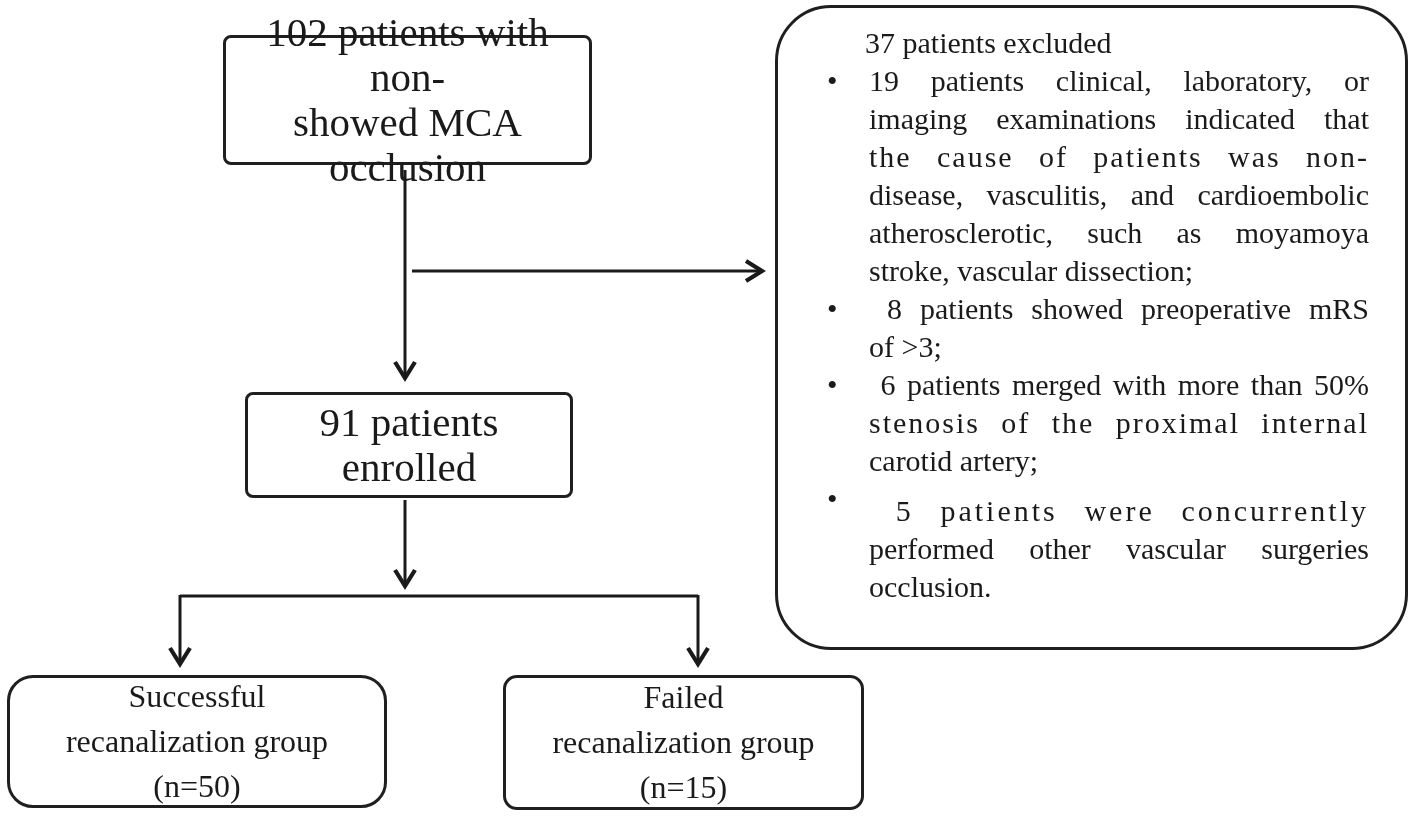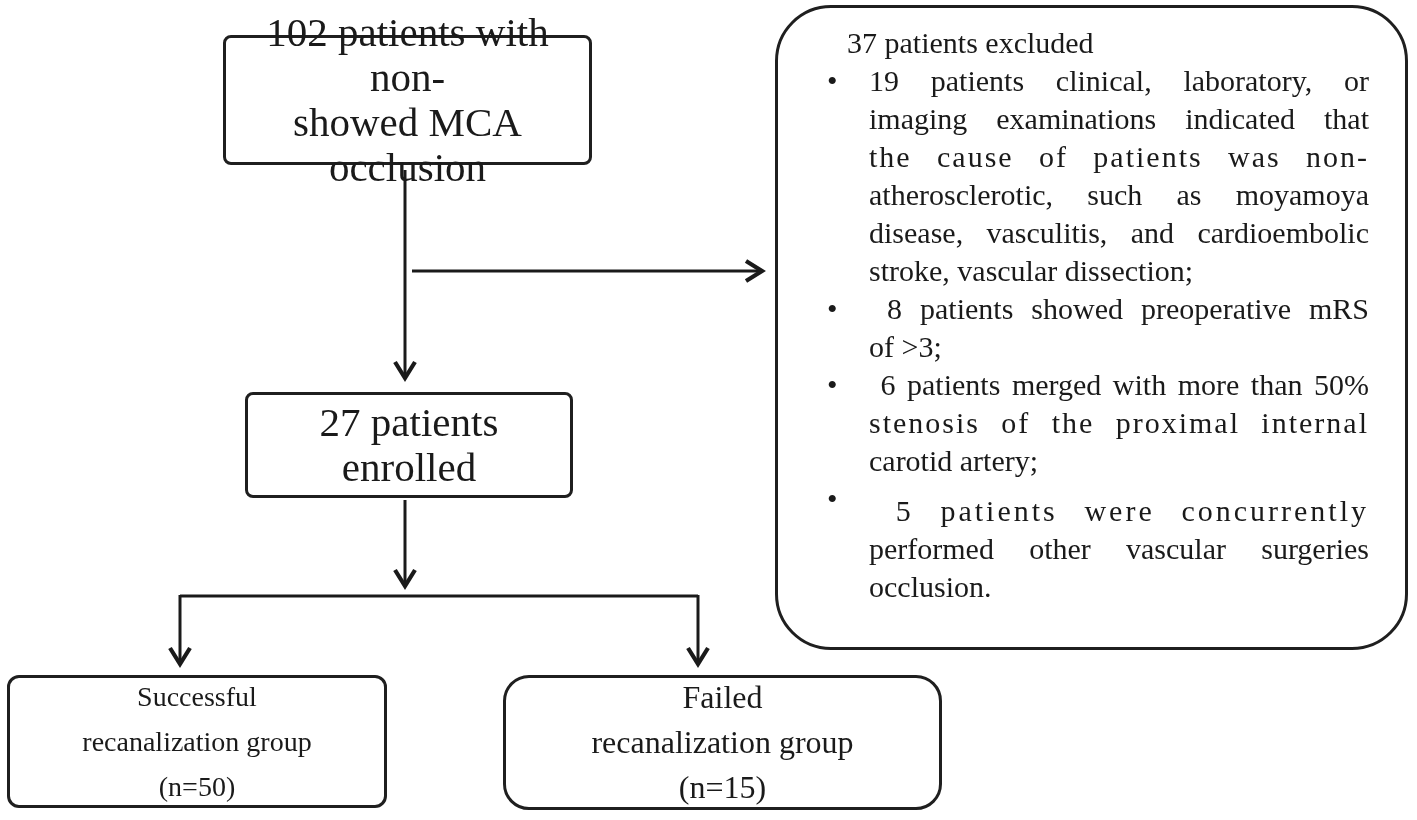--- a/index.html
+++ b/index.html
@@ -8,28 +8,28 @@
     font-family:"Liberation Serif","DejaVu Serif",serif; color:#1a1a1a; overflow:hidden;
   }
   .arrows { position:absolute; left:0; top:0; width:1417px; height:820px; }
   .node {
     position:absolute; box-sizing:border-box; border:3px solid #1f1f1f; background:#ffffff;
     border-radius:8px; display:flex; flex-direction:column; align-items:center; justify-content:center;
     text-align:center; font-size:41px; line-height:45px;
   }
   #box-total    { left:223px; top:35px;  width:369px; height:130px; }
   #box-enrolled { left:245px; top:392px; width:328px; height:106px; }
-  #box-success  { left:7px;   top:675px; width:380px; height:133px; border-radius:12px; font-size:28px; }
-  #box-failed   { left:503px; top:675px; width:439px; height:135px; border-radius:26px; font-size:32px; }
+  #box-success  { left:7px;   top:675px; width:380px; height:133px; border-radius:26px; font-size:32px; }
+  #box-failed   { left:503px; top:675px; width:361px; height:135px; border-radius:14px; font-size:32px; }
   #box-excl {
     position:absolute; box-sizing:border-box; left:775px; top:5px; width:633px; height:645px;
     border:3px solid #1f1f1f; border-radius:56px; background:#ffffff;
     padding:16px 36px 0 49px; font-size:30px; line-height:38px;
   }
-  .excl-title { margin-left:20px; }
+  .excl-title { margin-left:38px; }
   .bullet { display:flex; }
   .dot { width:42px; flex:none; }
   .btext { flex:1; min-width:0; }
   .j { text-align:justify; text-align-last:justify; }
   .ls-a { letter-spacing:2px; }
   .ls-b { letter-spacing:3px;margin-top:12px; }
 </style>
 </head>
 <body>
 
@@ -48,21 +48,21 @@
     <line x1="180" y1="595" x2="180" y2="664" stroke="#1a1a1a" stroke-width="3" marker-end="url(#ah)"></line>
     <line x1="698" y1="595" x2="698" y2="664" stroke="#1a1a1a" stroke-width="3" marker-end="url(#ah)"></line>
   </svg>
 
   <div class="node" id="box-total">
     <div>102 patients with non-</div>
     <div>showed MCA occlusion</div>
   </div>
 
   <div class="node" id="box-enrolled">
-    <div>27 patients enrolled</div>
+    <div>91 patients enrolled</div>
   </div>
 
   <div class="node" id="box-success">
     <div>Successful</div>
     <div>recanalization group</div>
     <div>(n=50)</div>
   </div>
 
   <div class="node" id="box-failed">
     <div>Failed</div>
@@ -72,22 +72,22 @@
 
   <div id="box-excl">
     <div class="excl-title">37 patients excluded</div>
 
     <div class="bullet">
       <span class="dot">•</span>
       <div class="btext">
         <div class="j">19 patients clinical, laboratory, or</div>
         <div class="j">imaging examinations indicated that</div>
         <div class="j ls-a">the cause of patients was non-</div>
+        <div class="j">disease, vasculitis, and cardioembolic</div>
         <div class="j">atherosclerotic, such as moyamoya</div>
-        <div class="j">disease, vasculitis, and cardioembolic</div>
         <div>stroke, vascular dissection;</div>
       </div>
     </div>
 
     <div class="bullet">
       <span class="dot">•</span>
       <div class="btext">
         <div class="j">&nbsp;8 patients showed preoperative mRS</div>
         <div>of &gt;3;</div>
       </div>

